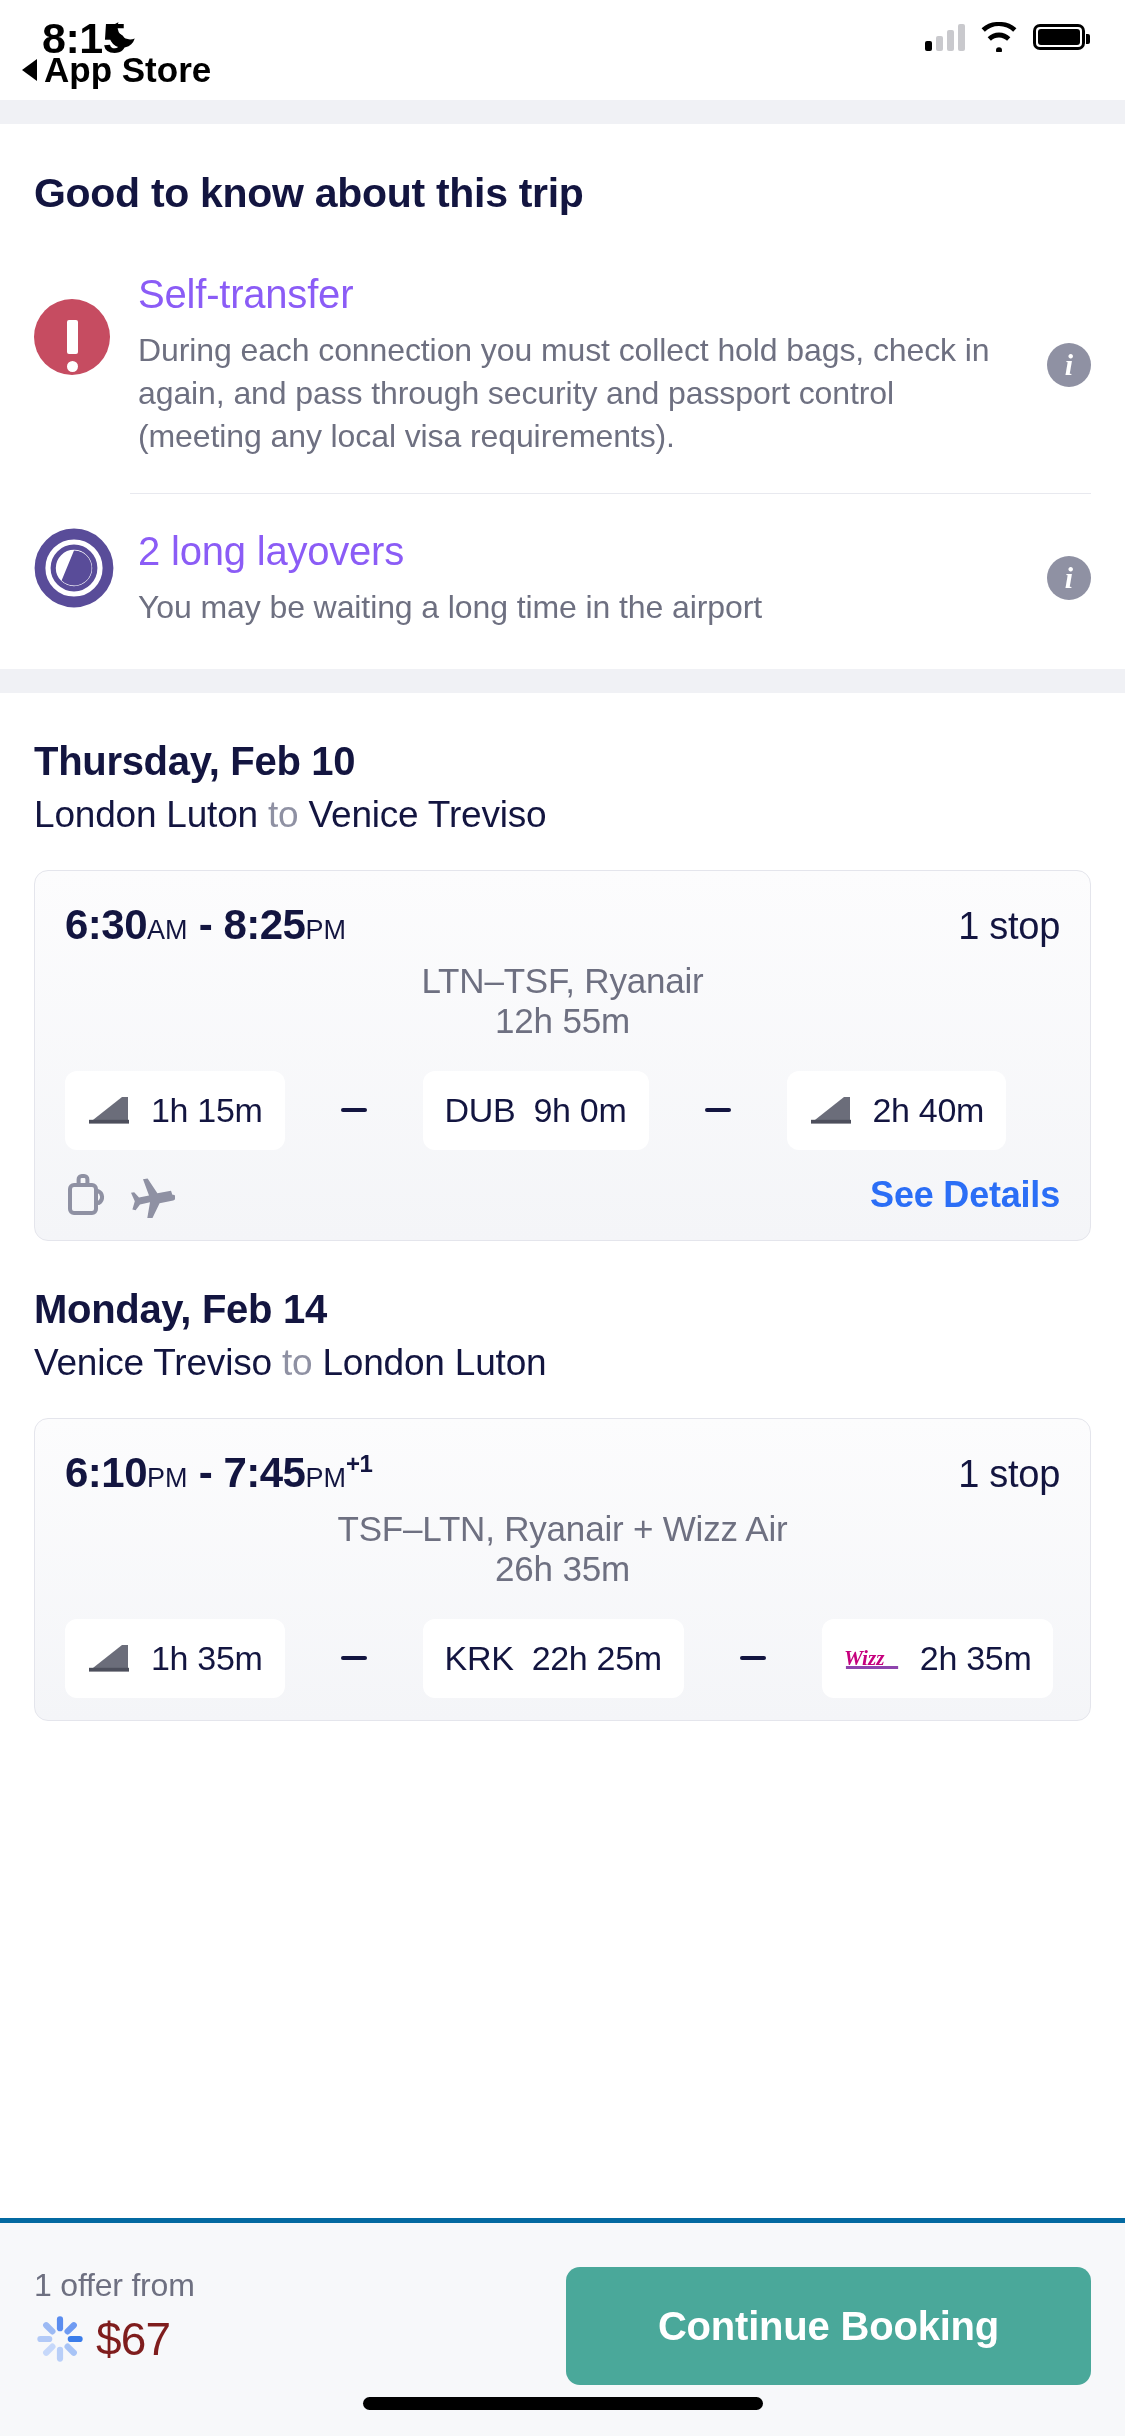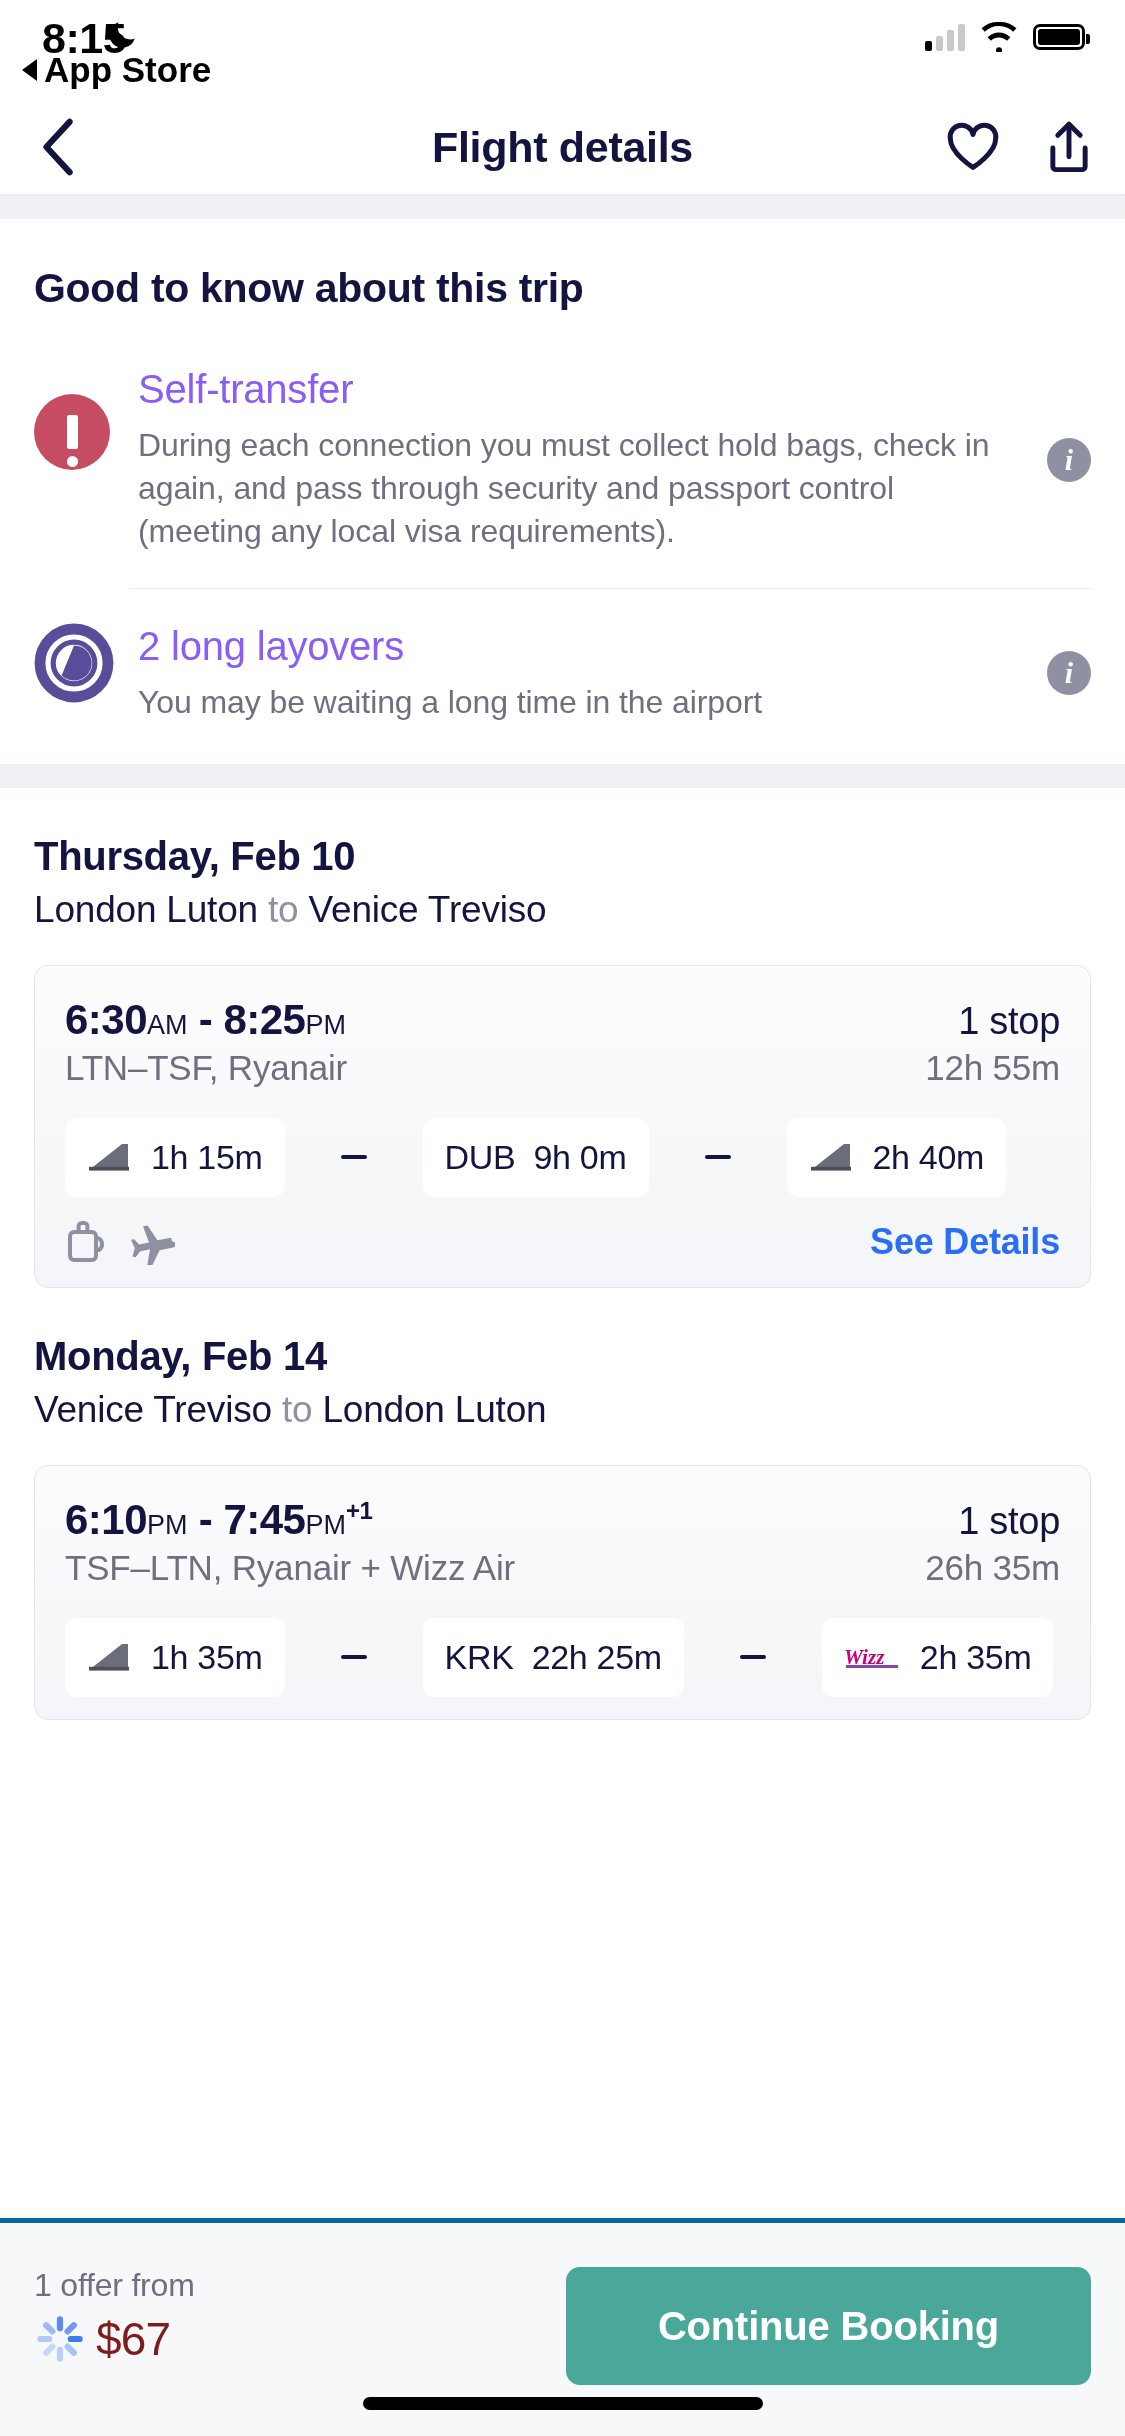--- a/index.html
+++ b/index.html
@@ -121,21 +121,22 @@
   }
   .card-line1 { display:flex; align-items:baseline; justify-content:space-between; }
   .times { font-size:42px; font-weight:700; color:#131540; letter-spacing:-0.5px; }
   .times .mer { font-size:27px; font-weight:400; letter-spacing:0; }
   .times .dash { font-weight:700; }
   .times .plus { font-size:24px; font-weight:700; vertical-align:super; }
   .stops { font-size:38px; color:#131540; letter-spacing:-0.3px; }
 
   .card-line2 {
     display:flex; align-items:center; justify-content:space-between;
-    margin-top:4px;
+    margin-top:12px;
+    flex-direction:column;
   }
   .carriers { font-size:35px; color:#6e7081; letter-spacing:-0.2px; }
   .duration { font-size:35px; color:#6e7081; letter-spacing:-0.2px; }
 
   .legs { display:flex; align-items:center; margin-top:30px;gap:47px; }
   .chip {
     background:#fff; border-radius:12px;
     padding:20px 22px; display:flex; align-items:center; gap:18px;
     white-space:nowrap;
   }
@@ -202,42 +203,20 @@
       <div class="battery">
           <span></span>
         </div>
     </div>
     <div class="backapp">
       <span class="tri"></span>
       <span>App Store</span>
     </div>
   </div>
 
-  <div class="navbar">
-    <div class="nav-back">
-      <svg width="36" height="58" viewBox="0 0 18 30">
-        <path d="M15 2 3 15l12 13" fill="none" stroke="#131540" stroke-width="3.2" stroke-linecap="round" stroke-linejoin="round"></path>
-      </svg>
-    </div>
-    <div class="nav-title">Flight details</div>
-    <div class="nav-actions">
-      <div class="nav-ico">
-        <svg width="56" height="52" viewBox="0 0 26 24">
-          <path d="M13 21.5S2.5 14.8 2.5 8.3A5.3 5.3 0 0 1 13 6.2 5.3 5.3 0 0 1 23.5 8.3c0 6.5-10.5 13.2-10.5 13.2z" fill="none" stroke="#131540" stroke-width="2.3" stroke-linejoin="round"></path>
-        </svg>
-      </div>
-      <div class="nav-ico">
-        <svg width="52" height="56" viewBox="0 0 24 26">
-          <path d="M12 2.5v15" fill="none" stroke="#131540" stroke-width="2.3" stroke-linecap="round"></path>
-          <path d="M6.8 7.6 12 2.4l5.2 5.2" fill="none" stroke="#131540" stroke-width="2.3" stroke-linecap="round" stroke-linejoin="round"></path>
-          <path d="M4.5 13.5v8.5a1.5 1.5 0 0 0 1.5 1.5h12a1.5 1.5 0 0 0 1.5-1.5v-8.5" fill="none" stroke="#131540" stroke-width="2.3" stroke-linecap="round" stroke-linejoin="round"></path>
-        </svg>
-      </div>
-    </div>
-  </div>
 
   <div class="gap"></div>
 
   <div class="section">
     <div class="section-title">Good to know about this trip</div>
 
     <div class="gtk-row">
       <div class="gtk-ico">
         <div class="warn-circle" style="background:#c64c61">
             <span></span>

